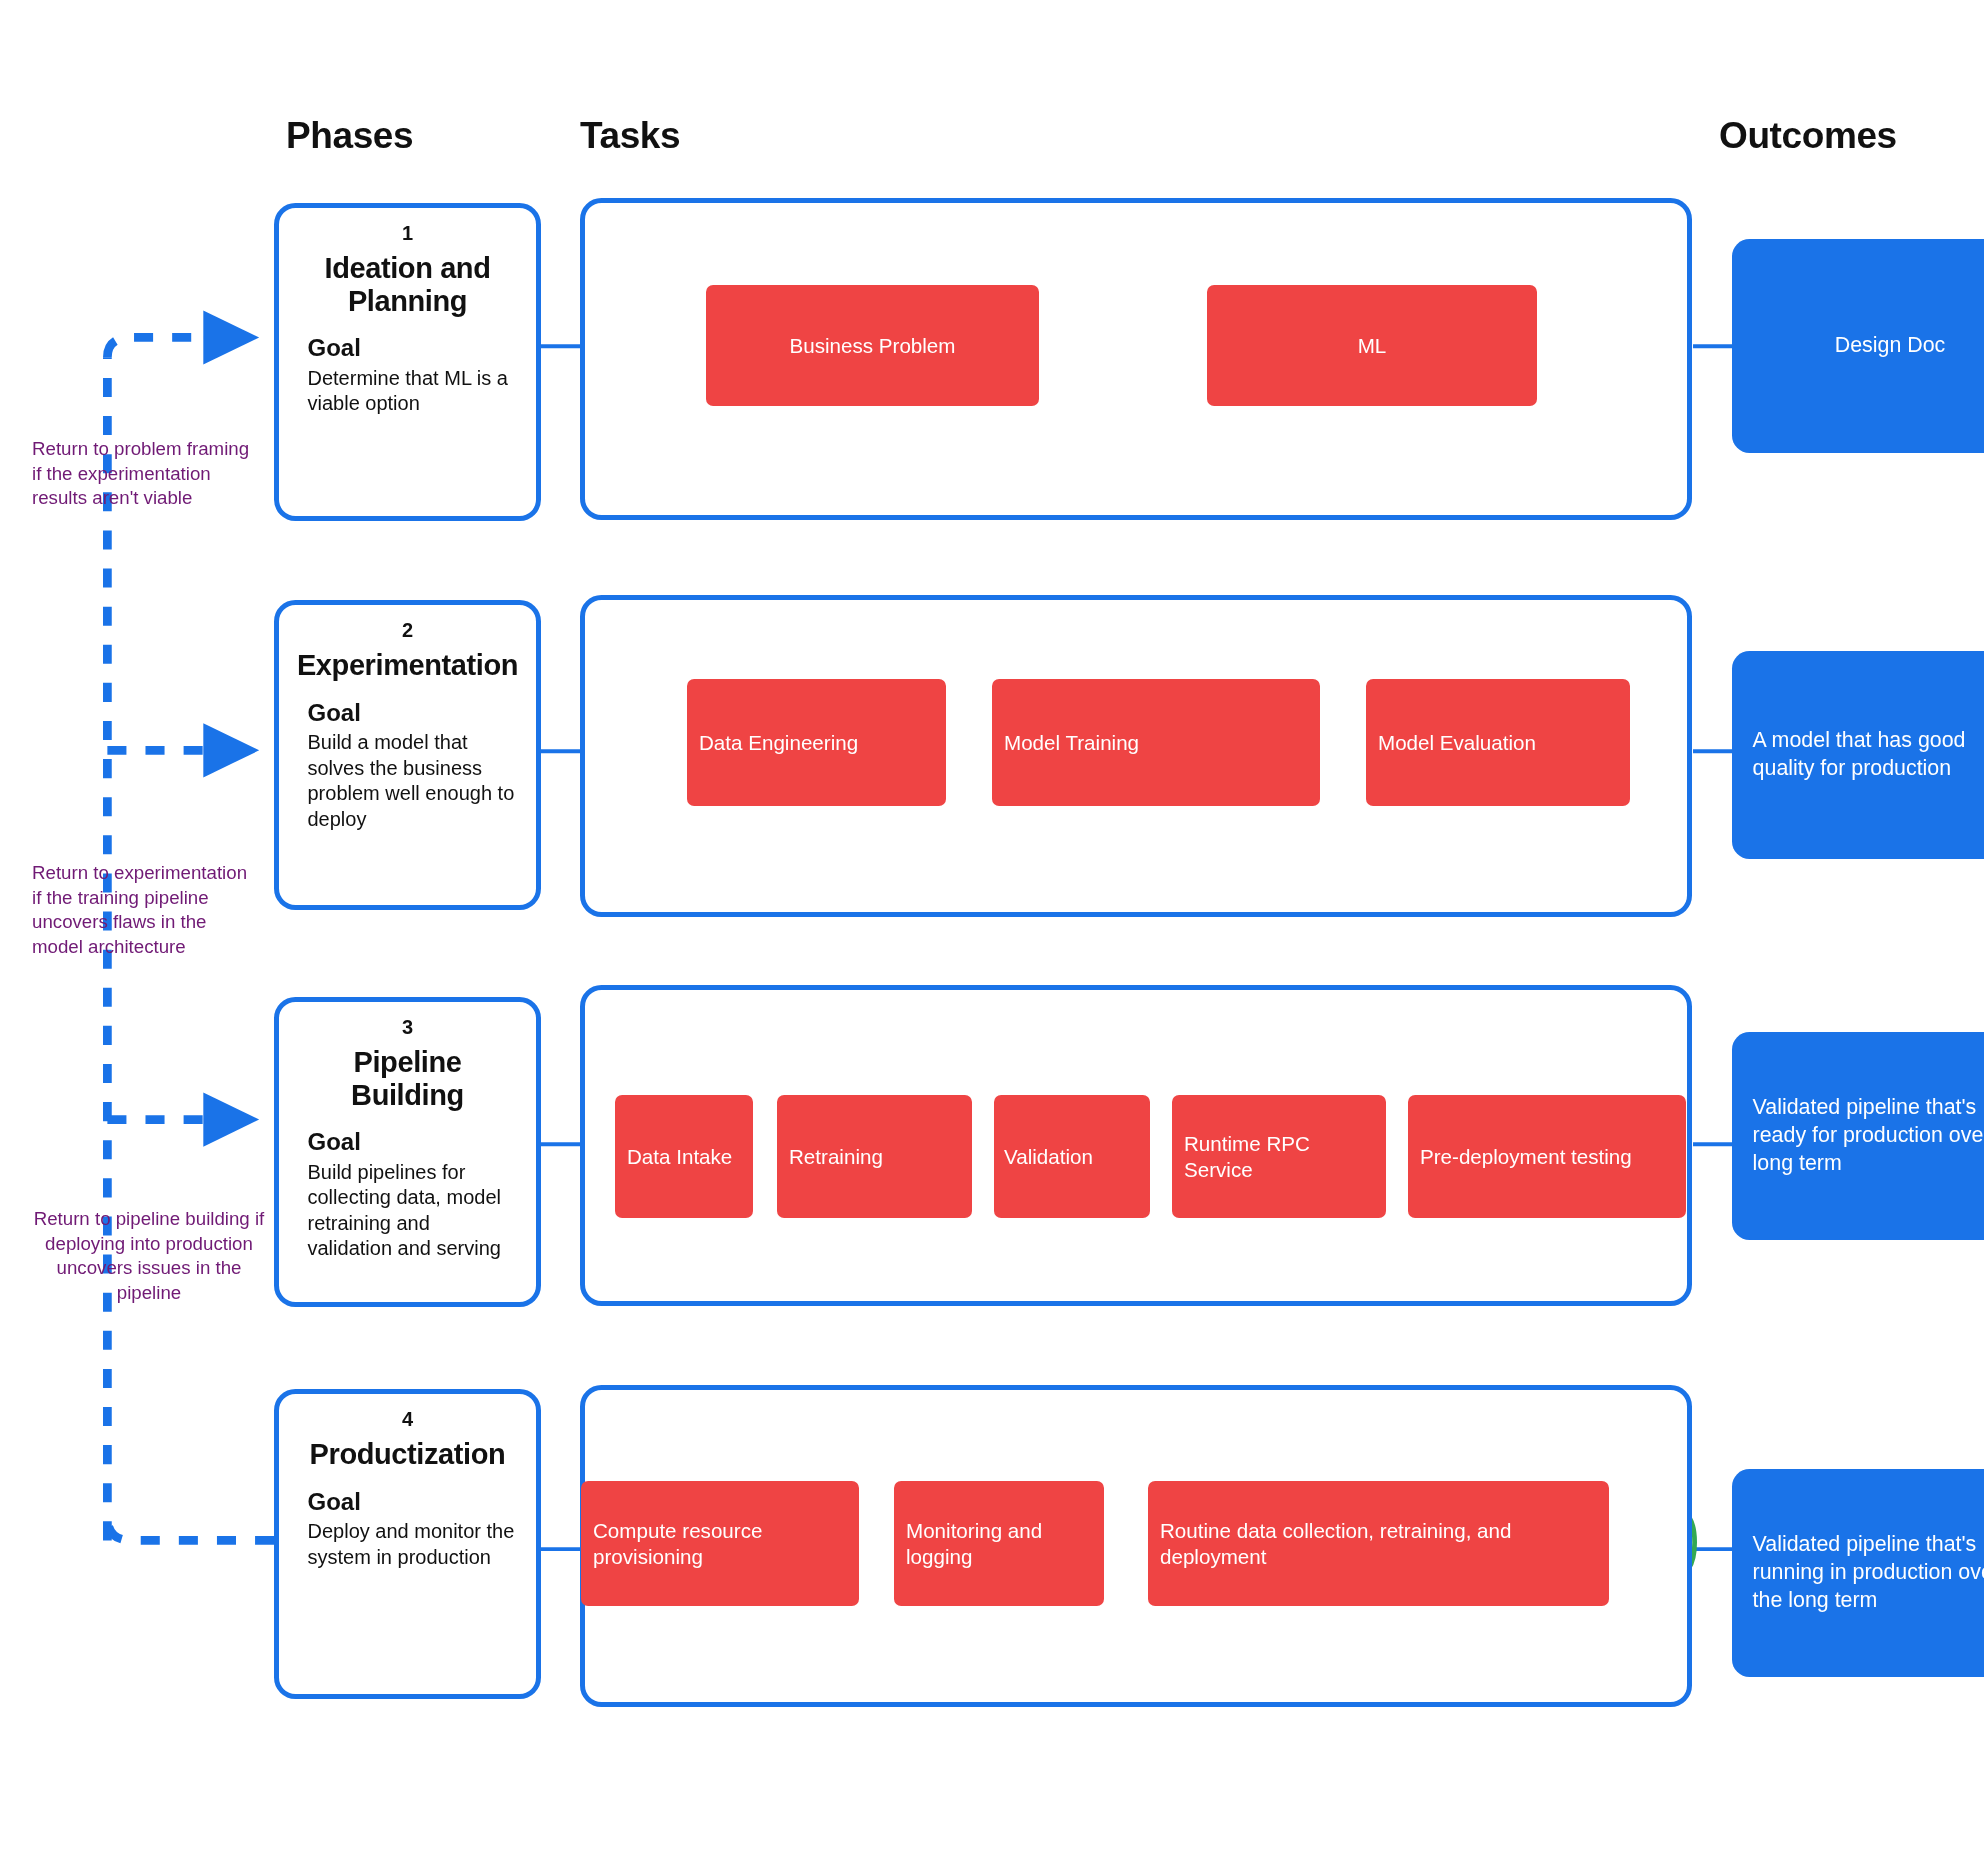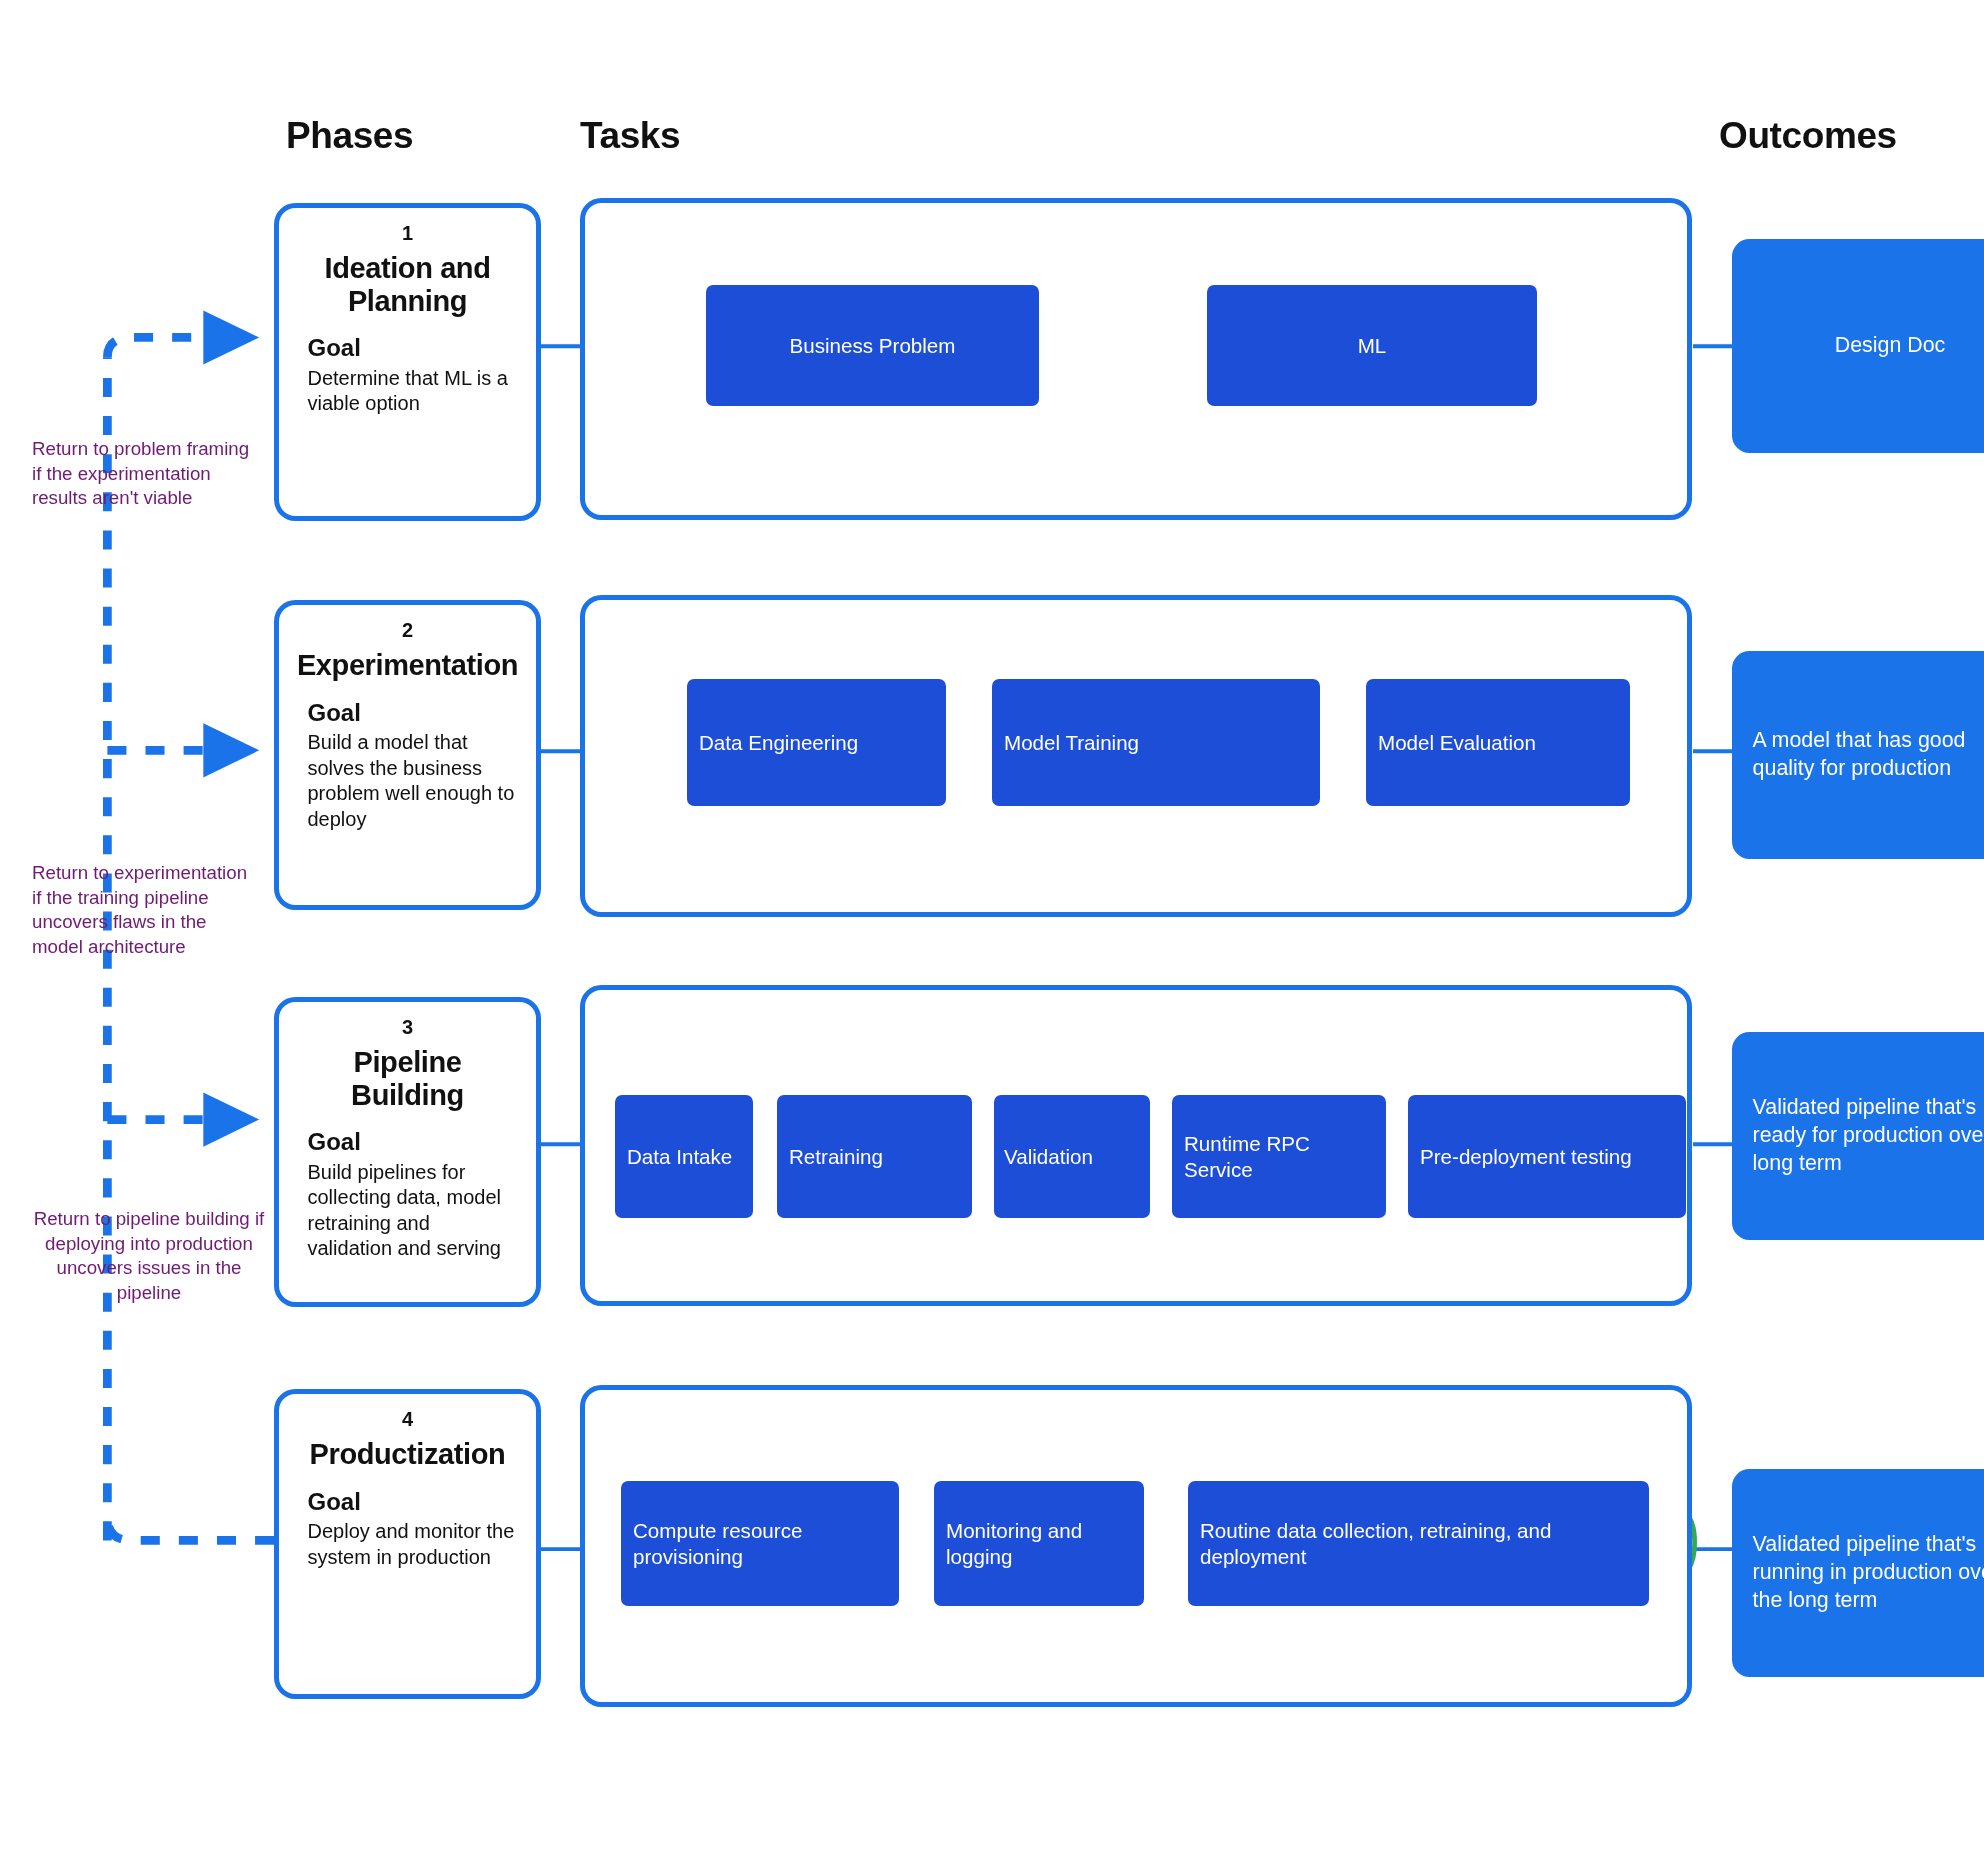--- a/index.html
+++ b/index.html
@@ -43,21 +43,21 @@
 
   
   .task-panel{
     position:absolute;box-sizing:border-box;
     border:5.6px solid #1a73e8;border-radius:21.4px;background:#fff;
   }
   .task-row{
     position:absolute;display:flex;align-items:center;
   }
   .task-box{
-    background:#1d4ed8;color:#fff;border-radius:7.1px;
+    background:#ef4444;color:#fff;border-radius:7.1px;
     display:flex;align-items:center;box-sizing:border-box;
     font-size:20.6px;line-height:1.26;font-weight:400;
     padding:0 12px;
   }
   .task-box.center{justify-content:center;text-align:center;}
 
   
   .outcome{
     position:absolute;box-sizing:border-box;
     background:#1a73e8;color:#fff;border-radius:17.5px;
@@ -213,21 +213,21 @@
 
   <div class="phase-card" style="left:274px;top:1389px;width:267px;height:310px;">
     <div class="phase-num">4</div>
     <div class="phase-title">Productization</div>
     <div class="phase-goal-label">Goal</div>
     <div class="phase-goal-text">Deploy and monitor the system in production</div>
   </div>
 
   <div class="task-panel" style="left:580px;top:1385px;width:1112px;height:322px;"></div>
 
-  <div class="task-row" style="left:621px;top:1488px;height:111px;">
+  <div class="task-row" style="left:581px;top:1488px;height:111px;">
     <div class="task-box" style="width:278px;height:125px;">Compute  resource provisioning</div>
     <div style="width:35px;"></div>
     <div class="task-box" style="width:210px;height:125px;">Monitoring and logging</div>
     <div style="width:44px;"></div>
     <div class="task-box" style="width:461px;height:125px;">Routine data collection, retraining, and deployment</div>
   </div>
 
   <div class="outcome" style="left:1732px;top:1469px;width:316px;height:208px;">Validated pipeline that's running in production over the long term</div>
 
   <div class="note" style="left:32px;top:437px;width:222px;">Return to problem framing if the experimentation results aren't viable</div>

